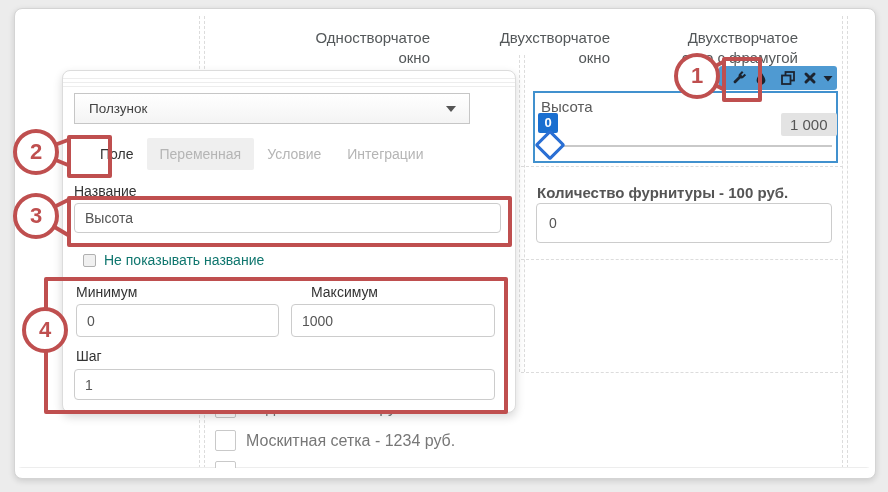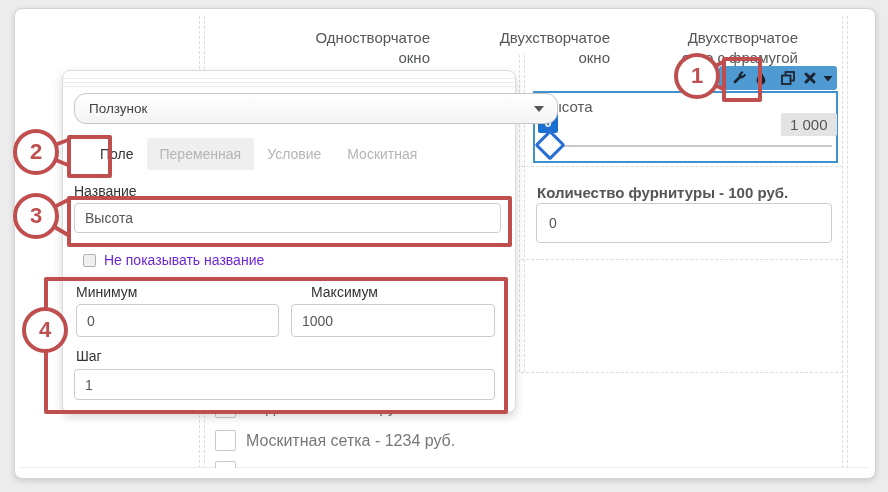--- a/index.html
+++ b/index.html
@@ -81,42 +81,42 @@
   .dialog{
     position:absolute;left:62px;top:70px;width:452px;height:341px;
     background:#fff;border:1px solid #dcdcdc;border-radius:8px;
     box-shadow:0 4px 10px rgba(0,0,0,.16);z-index:10;
   }
   .dialog::before{
     content:"";position:absolute;left:0;top:4px;width:100%;height:14px;
     background:repeating-linear-gradient(to bottom,transparent 0 3px,#ededed 3px 4px);
   }
   .dlg-select{
-    position:absolute;left:11px;top:22px;width:484px;height:31px;box-sizing:border-box;
-    border:1px solid #c6c6c6;border-radius:12px;
+    position:absolute;left:11px;top:22px;width:396px;height:31px;box-sizing:border-box;
+    border:1px solid #c6c6c6;border-radius:0;
     background:linear-gradient(#ffffff,#f4f4f4);
     font-size:13.5px;color:#444;line-height:29px;padding:0 14px;cursor:pointer;
   }
   .dlg-select .caret{position:absolute;right:13px;top:12px;width:0;height:0;
     border-left:5px solid transparent;border-right:5px solid transparent;border-top:6px solid #555;}
   .tabs{position:absolute;left:9px;top:67px;display:flex;font-size:14px;line-height:16px;padding-left:15px;}
   .tab{padding:8px 13px;cursor:pointer;white-space:nowrap;}
   .tab.active{color:#333;}
   .tab.inactive{color:#b5b5b5;}
   .tab.shaded{background:#efefef;border-radius:2px;}
   .dlg-label{position:absolute;font-size:14px;font-weight:normal;color:#333;}
   .dlg-input{
     position:absolute;box-sizing:border-box;border:1px solid #ccc;border-radius:4px;
     font-size:14px;color:#555;padding:0 10px;font-family:inherit;background:#fff;
   }
   .dlg-check{
     position:absolute;left:20px;top:183px;width:13px;height:13px;box-sizing:border-box;
     background:#f0f0f0;border:1px solid #b0b0b0;border-radius:2px;cursor:pointer;
   }
-  .dlg-check-label{position:absolute;left:41px;top:181px;font-size:14px;color:#6d28d9;}
+  .dlg-check-label{position:absolute;left:41px;top:181px;font-size:14px;color:#0f766e;}
 
   
   .ann-box{position:absolute;border:4px solid #bf4f4f;border-radius:2px;z-index:20;pointer-events:none;}
   .ann-lines{position:absolute;left:0;top:0;z-index:19;pointer-events:none;}
   .ann-circle{
     position:absolute;width:38px;height:38px;border:4px solid #bf4f4f;border-radius:50%;
     background:#fff;color:#bf4f4f;font-size:22px;font-weight:bold;
     display:flex;align-items:center;justify-content:center;z-index:21;pointer-events:none;
   }
   .icon-svg{display:block;}
@@ -213,21 +213,21 @@
   <div class="dialog">
     <div class="dlg-select">
       <span>Ползунок</span>
       <span class="caret"></span>
     </div>
 
     <div class="tabs">
       <span class="tab active">Поле</span>
       <span class="tab inactive shaded">Переменная</span>
       <span class="tab inactive">Условие</span>
-      <span class="tab inactive">Москитная</span>
+      <span class="tab inactive">Интеграции</span>
     </div>
 
     <div class="dlg-label" style="left:11px;top:112px;">Название</div>
     <input class="dlg-input" style="left: 11px; top: 132px; width: 427px; height: 30px;" value="Высота">
 
     <span class="dlg-check"></span>
     <span class="dlg-check-label">Не показывать название</span>
 
     <div class="dlg-label" style="left:13px;top:213px;">Минимум</div>
     <div class="dlg-label" style="left:228px;top:213px;margin-left:20px;">Максимум</div>

